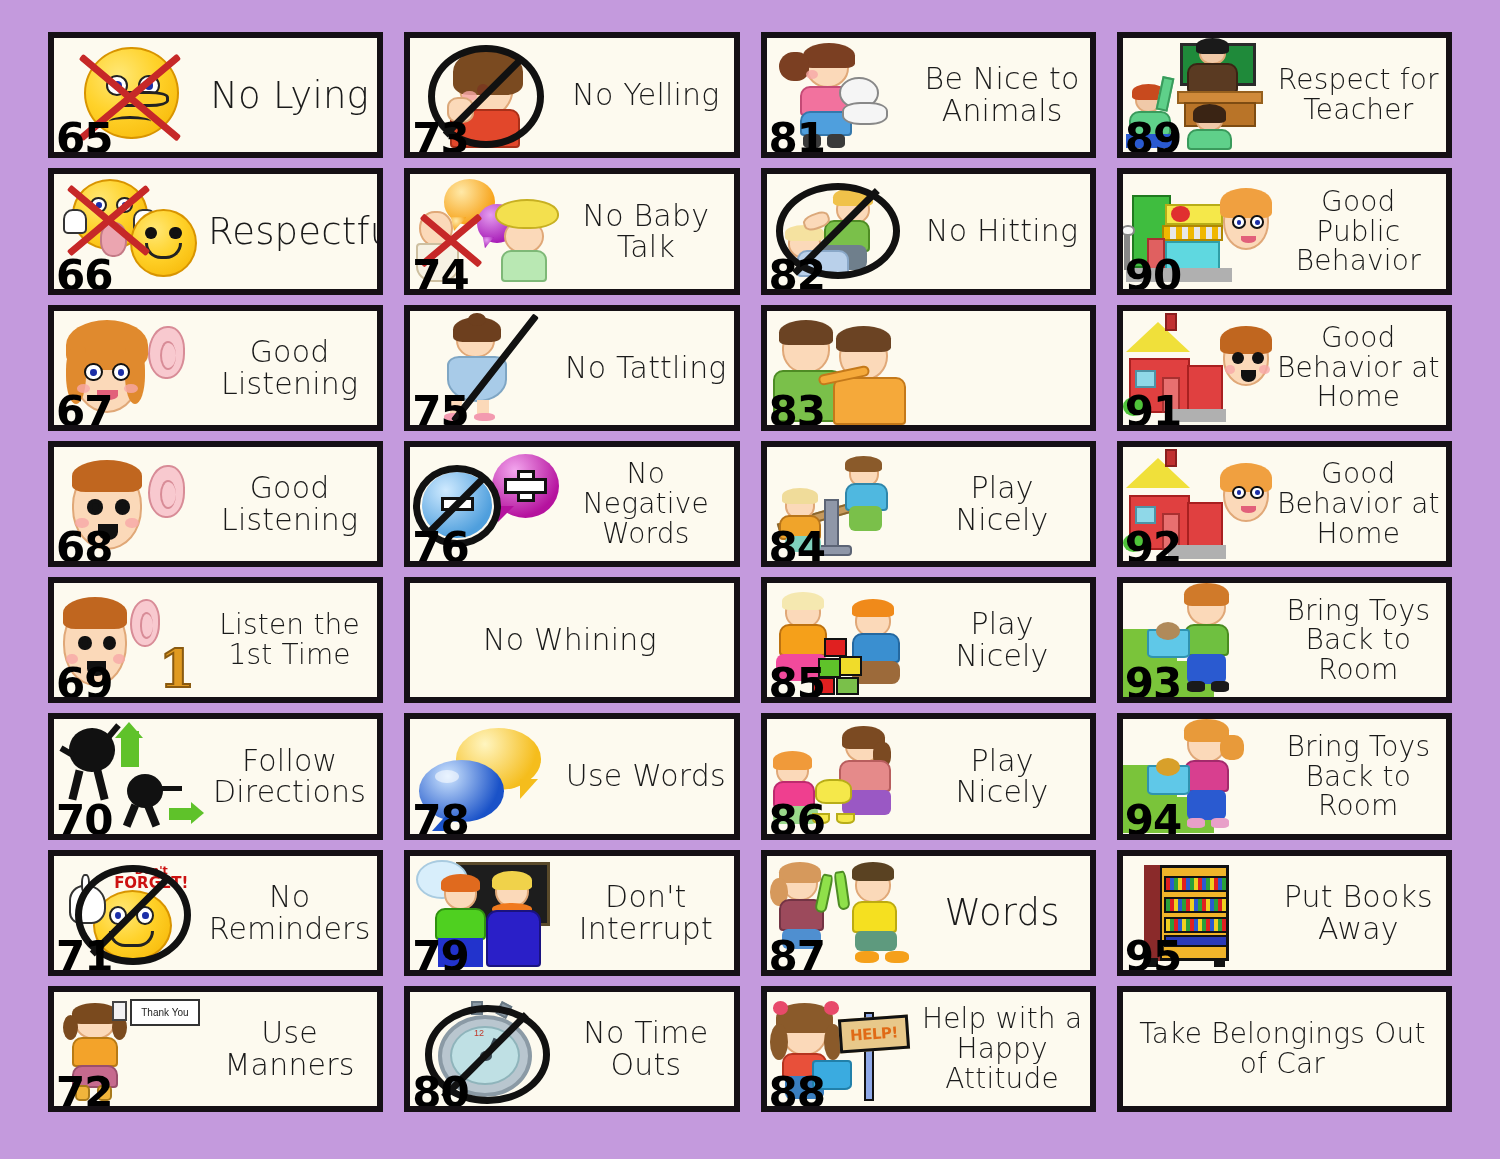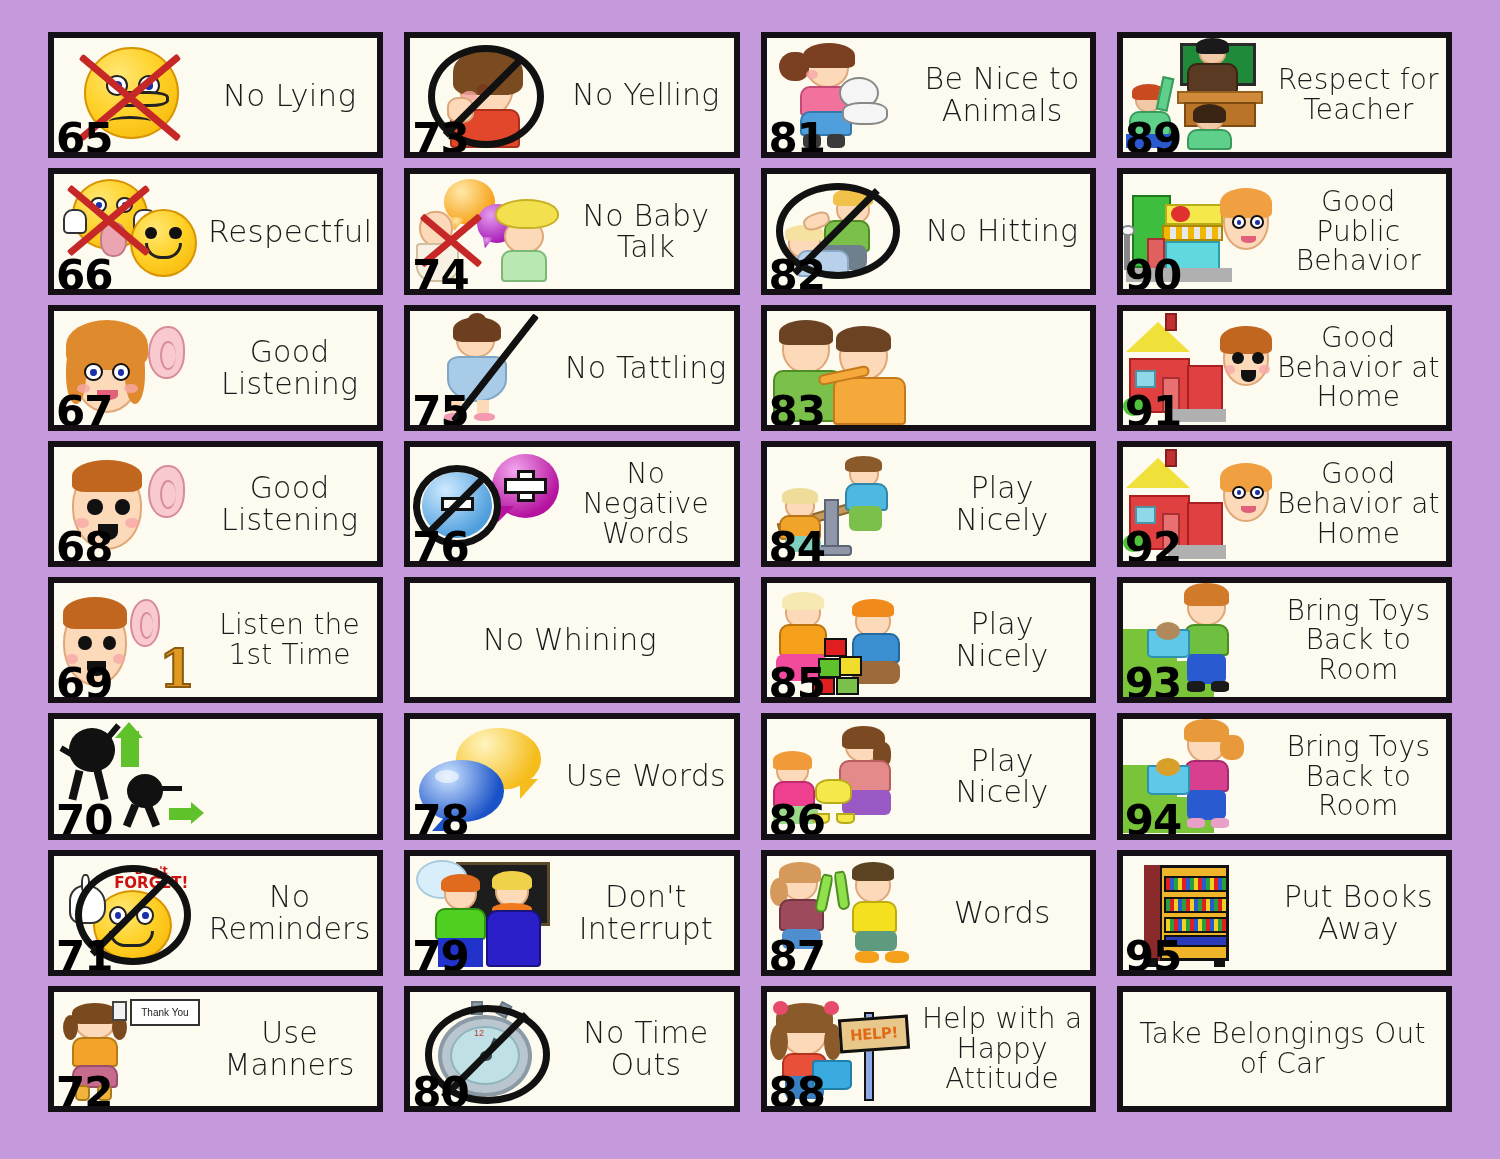--- a/index.html
+++ b/index.html
@@ -47,21 +47,21 @@
   .card-label span {
     font-family: "DejaVu Sans", sans-serif;
     font-weight: 300;
     color: #1a1a1a;
     line-height: 1.06;
     letter-spacing: 0.2px;
     font-size: 30px;
   }
   .lines-2 span { font-size: 30px; }
   .lines-3 span { font-size: 28px; }
-  .lines-1 span { font-size: 31px; }
+  .lines-1 span { font-size: 37px; }
   .num {
     position: absolute;
     left: 2px;
     bottom: -8px;
     font-family: "DejaVu Sans", sans-serif;
     font-weight: bold;
     font-size: 42px;
     color: #000;
     z-index: 40;
     line-height: 1;
@@ -268,20 +268,23 @@
         <div class="tri" style="left:40%;top:2%;border-left:14px solid transparent;border-right:14px solid transparent;border-bottom:16px solid #5fc22a;"></div>
         <div class="circle" style="left:48%;top:48%;width:24%;height:30%;background:#111;"></div>
         <div class="rect" style="left:48%;top:74%;width:5%;height:20%;background:#111;transform:rotate(22deg);"></div>
         <div class="rect" style="left:62%;top:74%;width:5%;height:20%;background:#111;transform:rotate(-22deg);"></div>
         <div class="rect" style="left:68%;top:58%;width:16%;height:5%;background:#111;"></div>
         <div style="position:absolute;left:76%;top:78%;width:16%;height:10%;background:#5fc22a;"></div>
         <div class="tri" style="left:90%;top:72%;border-top:11px solid transparent;border-bottom:11px solid transparent;border-left:13px solid #5fc22a;"></div>
       </div>
       <div class="num">70</div>
     </div>
+    <div class="card-label lines-2">
+        <span>Follow Directions</span>
+      </div>
   </div>
 
   <div class="card" style="grid-column:1;grid-row:7">
     <div class="card-art">
       <div class="art">
         <div class="smiley" style="left:26%;top:30%;width:52%;height:62%;"></div>
         <div class="eye" style="left:36%;top:44%;width:12%;height:17%;"></div>
         <div class="eye" style="left:54%;top:44%;width:12%;height:17%;"></div>
         <div class="mouth-smile" style="left:36%;top:66%;width:30%;height:14%;"></div>
         <div class="rect" style="left:10%;top:26%;width:24%;height:34%;background:#fff;border:2px solid #333;border-radius:40% 50% 40% 30%;"></div>

